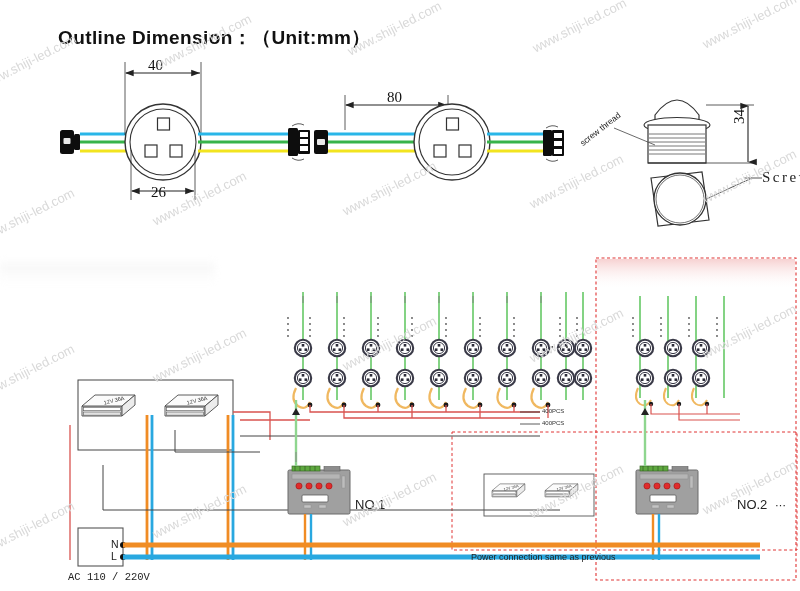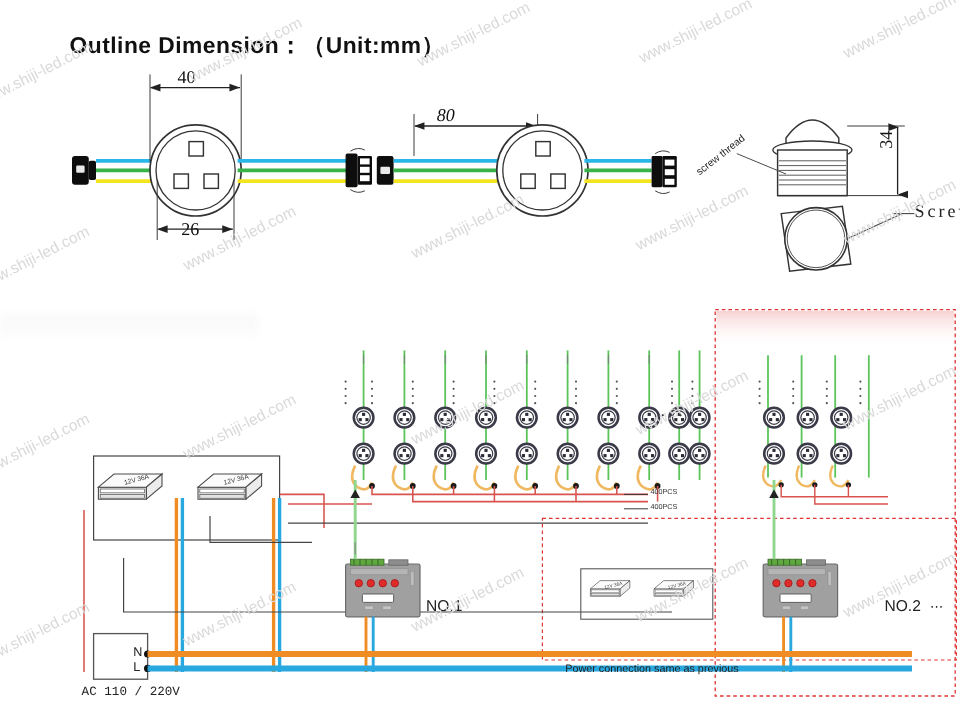--- a/index.html
+++ b/index.html
@@ -475,21 +475,21 @@
       <line x1="123" y1="557" x2="760" y2="557" stroke="#29a8e0" stroke-width="5"></line>
     </g>
   </svg>
 
   <div class="title-main" style="left:58px;top:25px;">
     <span>Outline  Dimension</span><span>：</span><span>（Unit:mm）</span>
   </div>
 
   <div class="lbl lbl-dim" style="left:148px;top:57px;">40</div>
   <div class="lbl lbl-dim" style="left:151px;top:184px;">26</div>
-  <div class="lbl lbl-dim" style="left:364px;top:89px;font-style:italic;">80</div>
+  <div class="lbl lbl-dim" style="left:387px;top:89px;">80</div>
   <div class="lbl lbl-dim" style="left:731px;top:124px;transform:rotate(-90deg);transform-origin:left top;">34</div>
 
   <div class="lbl lbl-screw" style="left:578px;top:140px;transform:rotate(-38deg);transform-origin:left top;">screw thread</div>
   <div class="lbl lbl-screwR" style="left:762px;top:169px;">Screw</div>
 
   <div class="blurband"></div>
 
   <div class="lbl lbl-ps" style="left:103px;top:400px;transform:rotate(-14deg);transform-origin:left top;">12V  36A</div>
   <div class="lbl lbl-ps" style="left:186px;top:400px;transform:rotate(-14deg);transform-origin:left top;">12V  36A</div>
 

